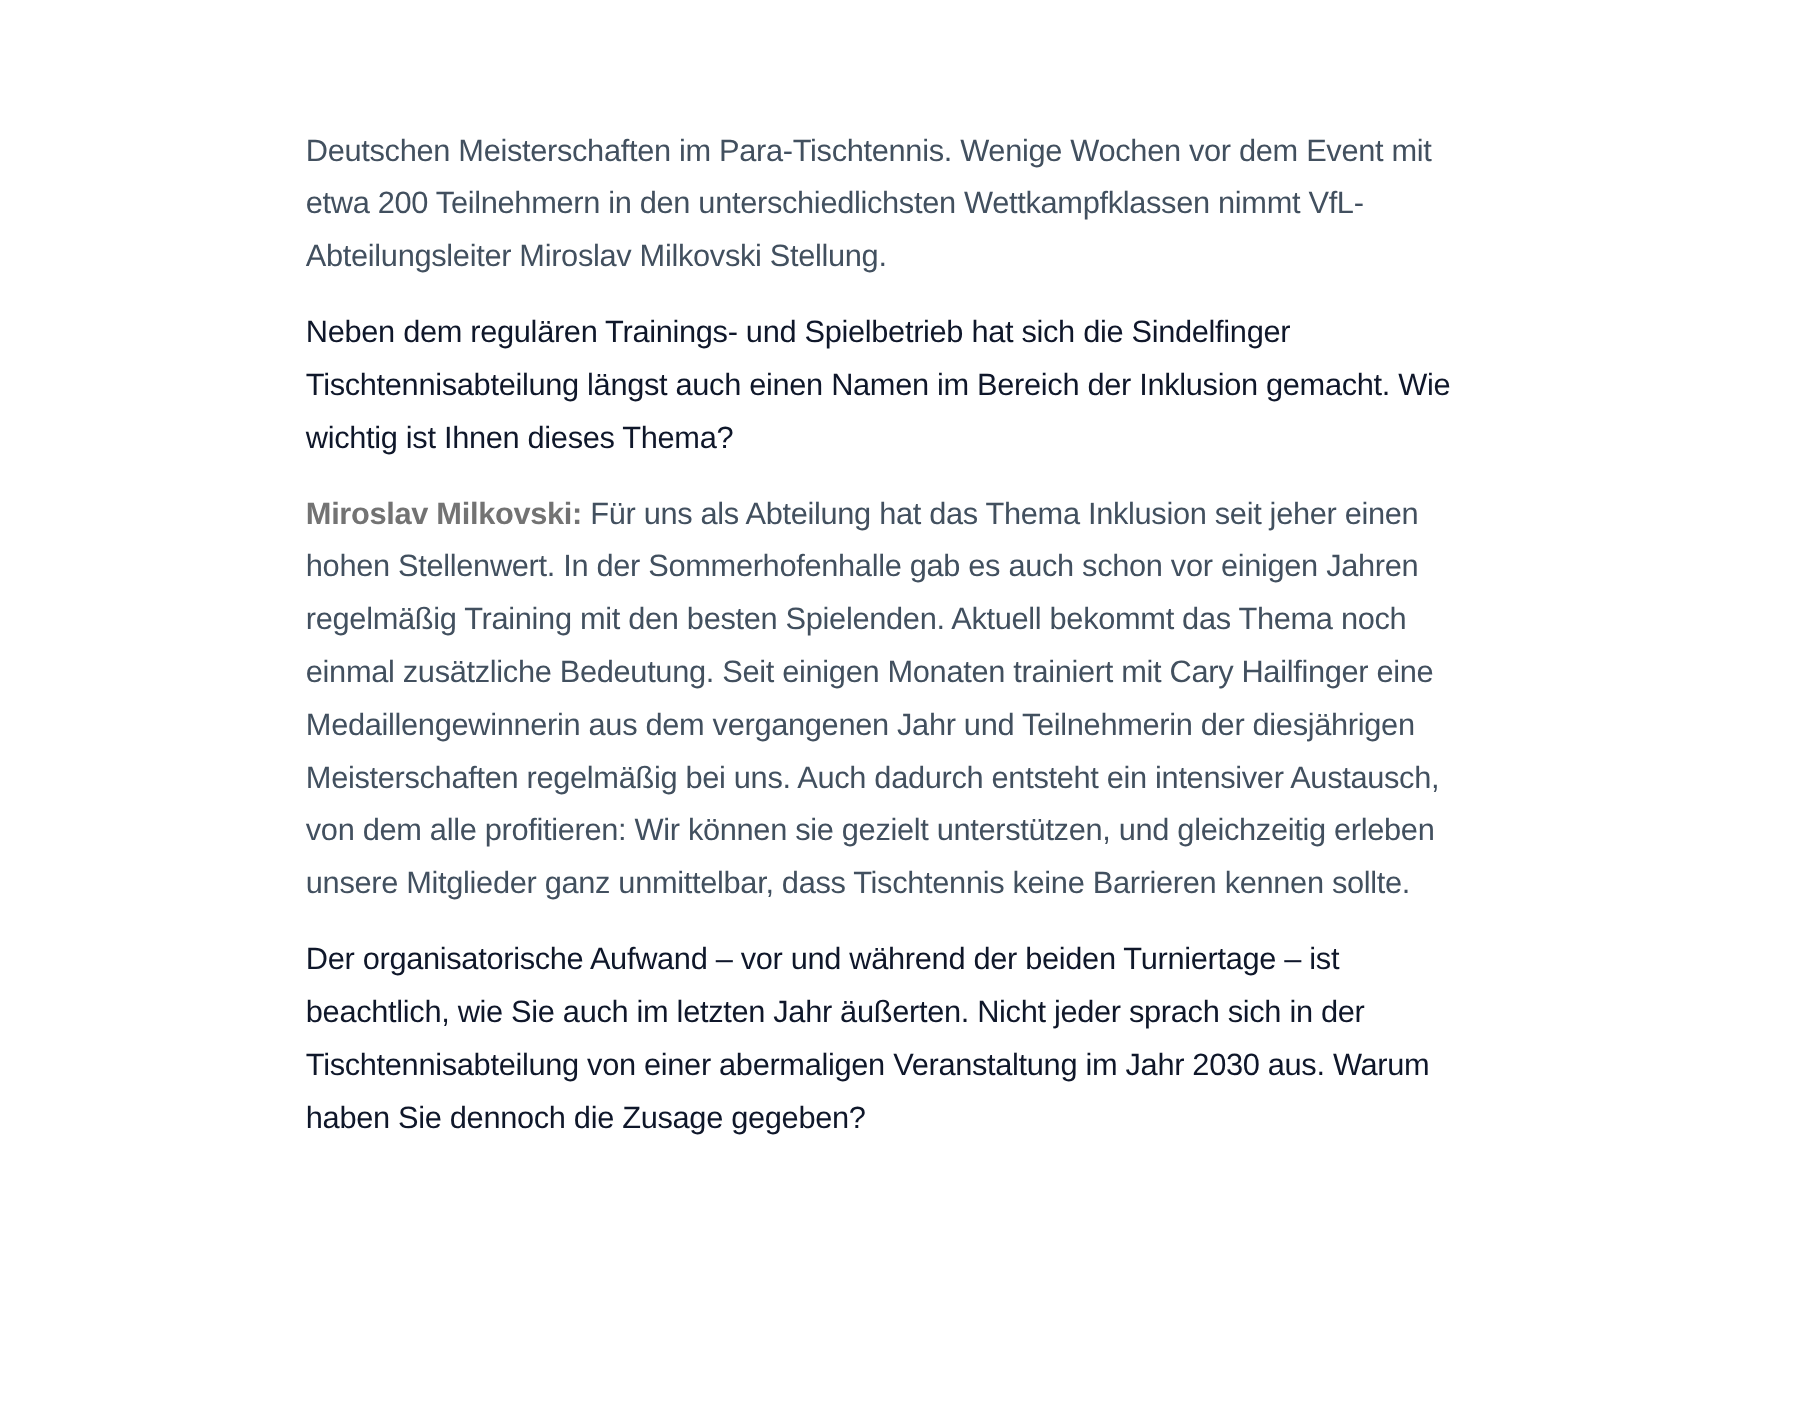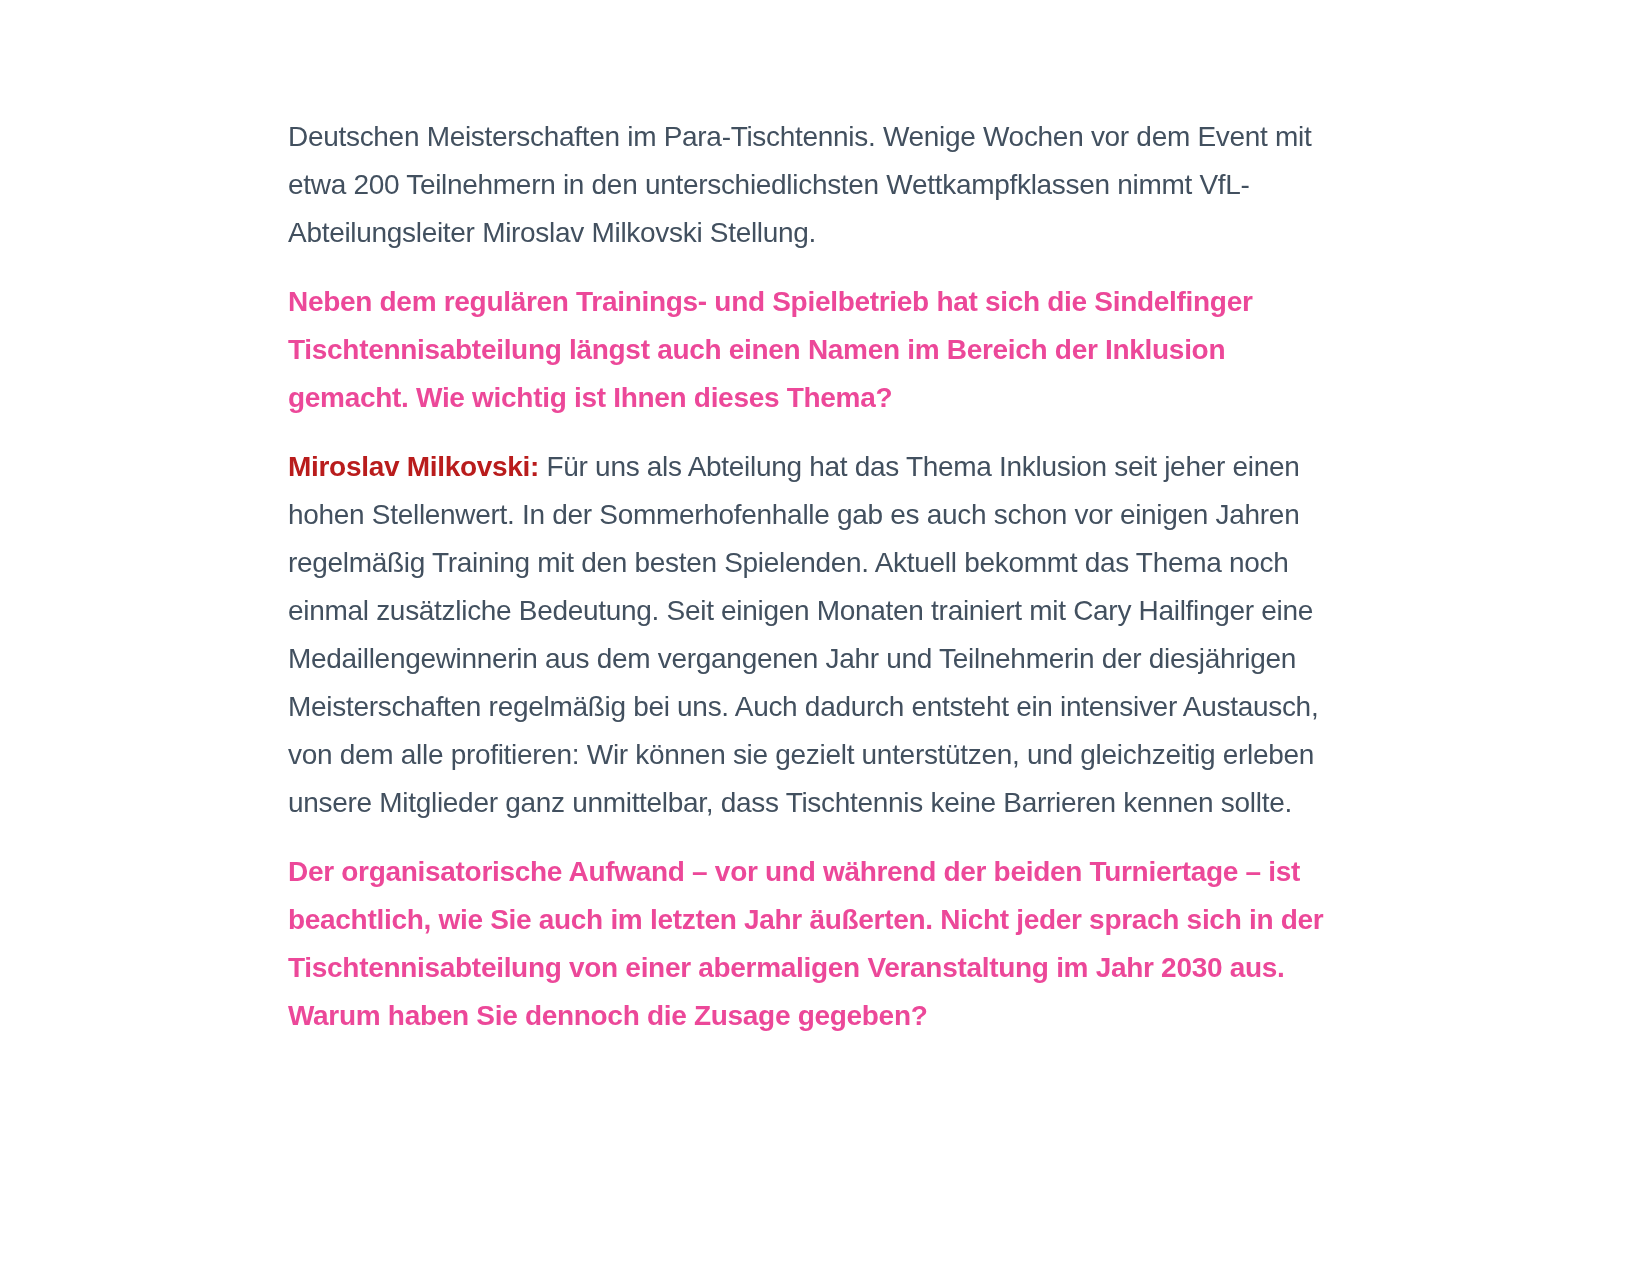--- a/index.html
+++ b/index.html
@@ -8,40 +8,40 @@
     background: #ffffff;
   }
   body {
     width: 1650px;
     height: 1275px;
     overflow: hidden;
     font-family: "Liberation Sans", "DejaVu Sans", sans-serif;
   }
   .article {
     position: absolute;
-    left: 288px;
+    left: 278px;
     top: 113px;
     width: 1060px;
   }
   .para {
     margin: 0 0 21px 0;
     font-size: 28px;
     line-height: 48px;
     letter-spacing: -0.3px;
     color: #42505f;
     font-weight: 400;
     text-align: left;
   }
   .para.question {
-    font-weight: 700;
-    color: #ec4899;
+    font-weight: 400;
+    color: #0f172a;
   }
   .para.answer .speaker-lead {
     font-weight: 700;
-    color: #b91c1c;
+    color: #737373;
   }
 </style>
 </head>
 <body>
 
 <main class="article">
     <p class="para intro">Deutschen Meisterschaften im Para-Tischtennis. Wenige Wochen vor dem Event mit etwa 200 Teilnehmern in den unterschiedlichsten Wettkampfklassen nimmt VfL-Abteilungsleiter Miroslav Milkovski Stellung.</p>
     <p class="para question">Neben dem regulären Trainings- und Spielbetrieb hat sich die Sindelfinger Tischtennisabteilung längst auch einen Namen im Bereich der Inklusion gemacht. Wie wichtig ist Ihnen dieses Thema?</p>
     <p class="para answer"><strong class="speaker-lead">Miroslav Milkovski:</strong> Für uns als Abteilung hat das Thema Inklusion seit jeher einen hohen Stellenwert. In der Sommerhofenhalle gab es auch schon vor einigen Jahren regelmäßig Training mit den besten Spielenden. Aktuell bekommt das Thema noch einmal zusätzliche Bedeutung. Seit einigen Monaten trainiert mit Cary Hailfinger eine Medaillengewinnerin aus dem vergangenen Jahr und Teilnehmerin der diesjährigen Meisterschaften regelmäßig bei uns. Auch dadurch entsteht ein intensiver Austausch, von dem alle profitieren: Wir können sie gezielt unterstützen, und gleichzeitig erleben unsere Mitglieder ganz unmittelbar, dass Tischtennis keine Barrieren kennen sollte.</p>
     <p class="para question">Der organisatorische Aufwand – vor und während der beiden Turniertage – ist beachtlich, wie Sie auch im letzten Jahr äußerten. Nicht jeder sprach sich in der Tischtennisabteilung von einer abermaligen Veranstaltung im Jahr 2030 aus. Warum haben Sie dennoch die Zusage gegeben?</p>

